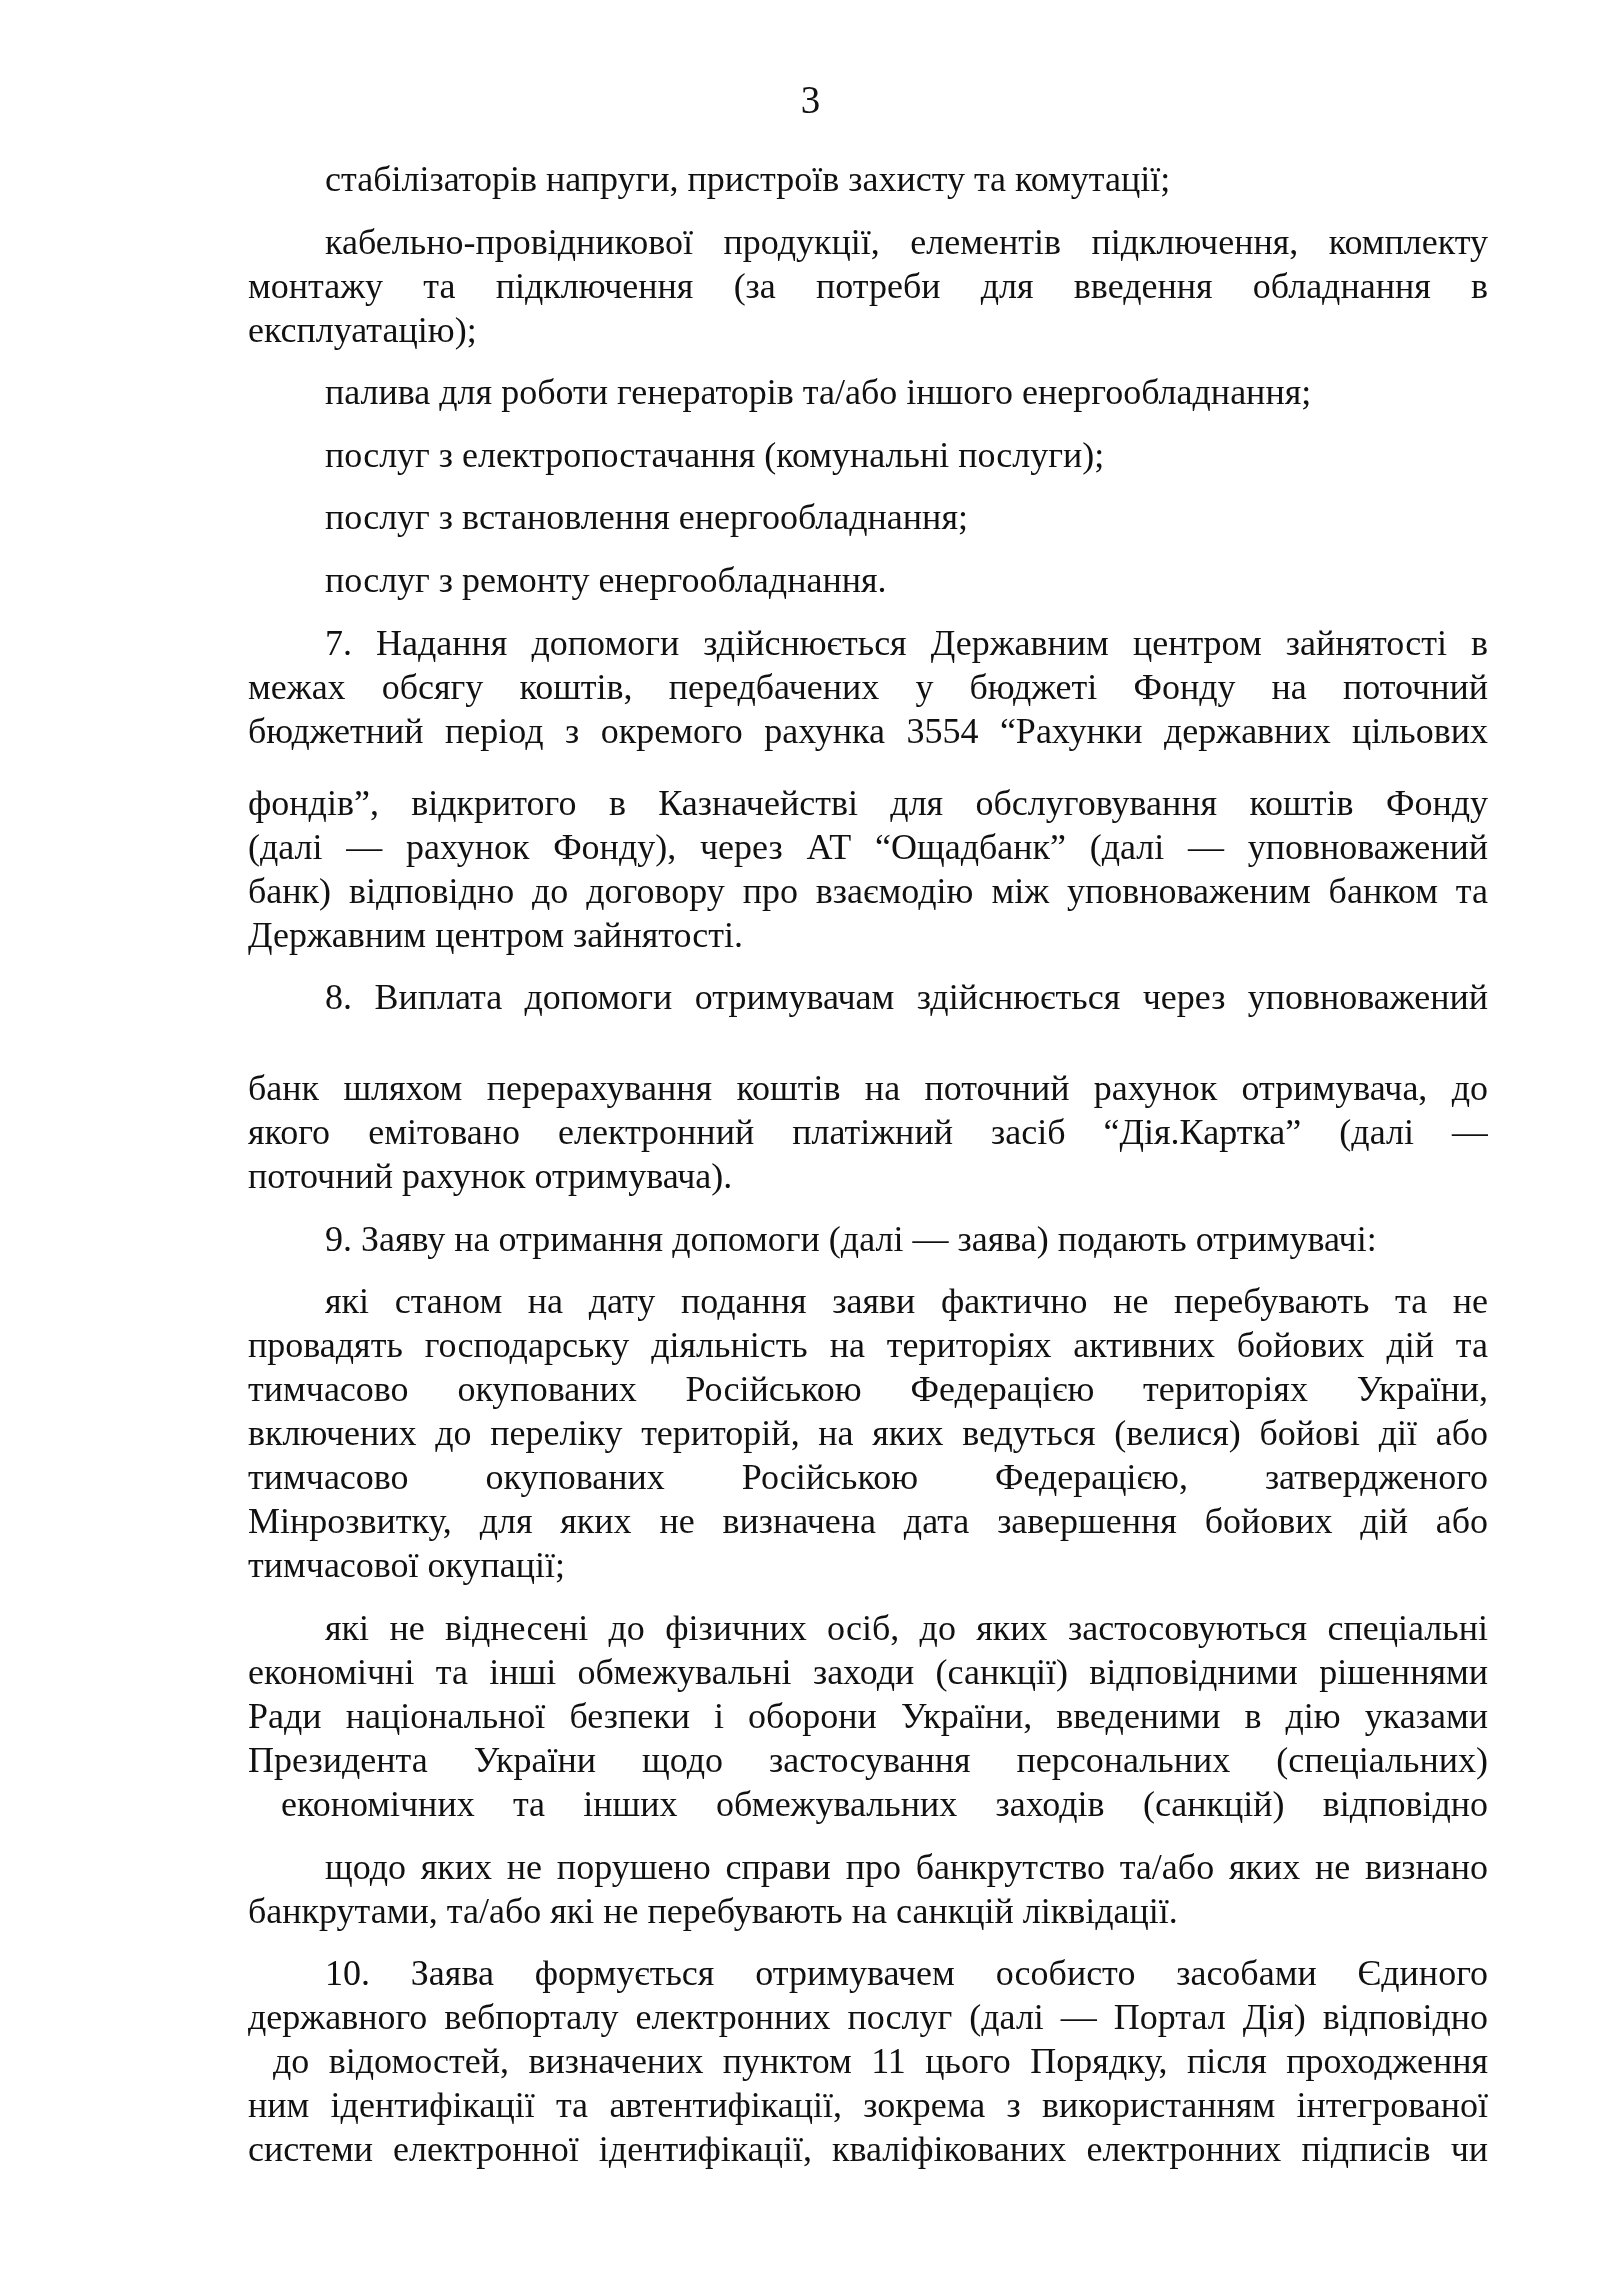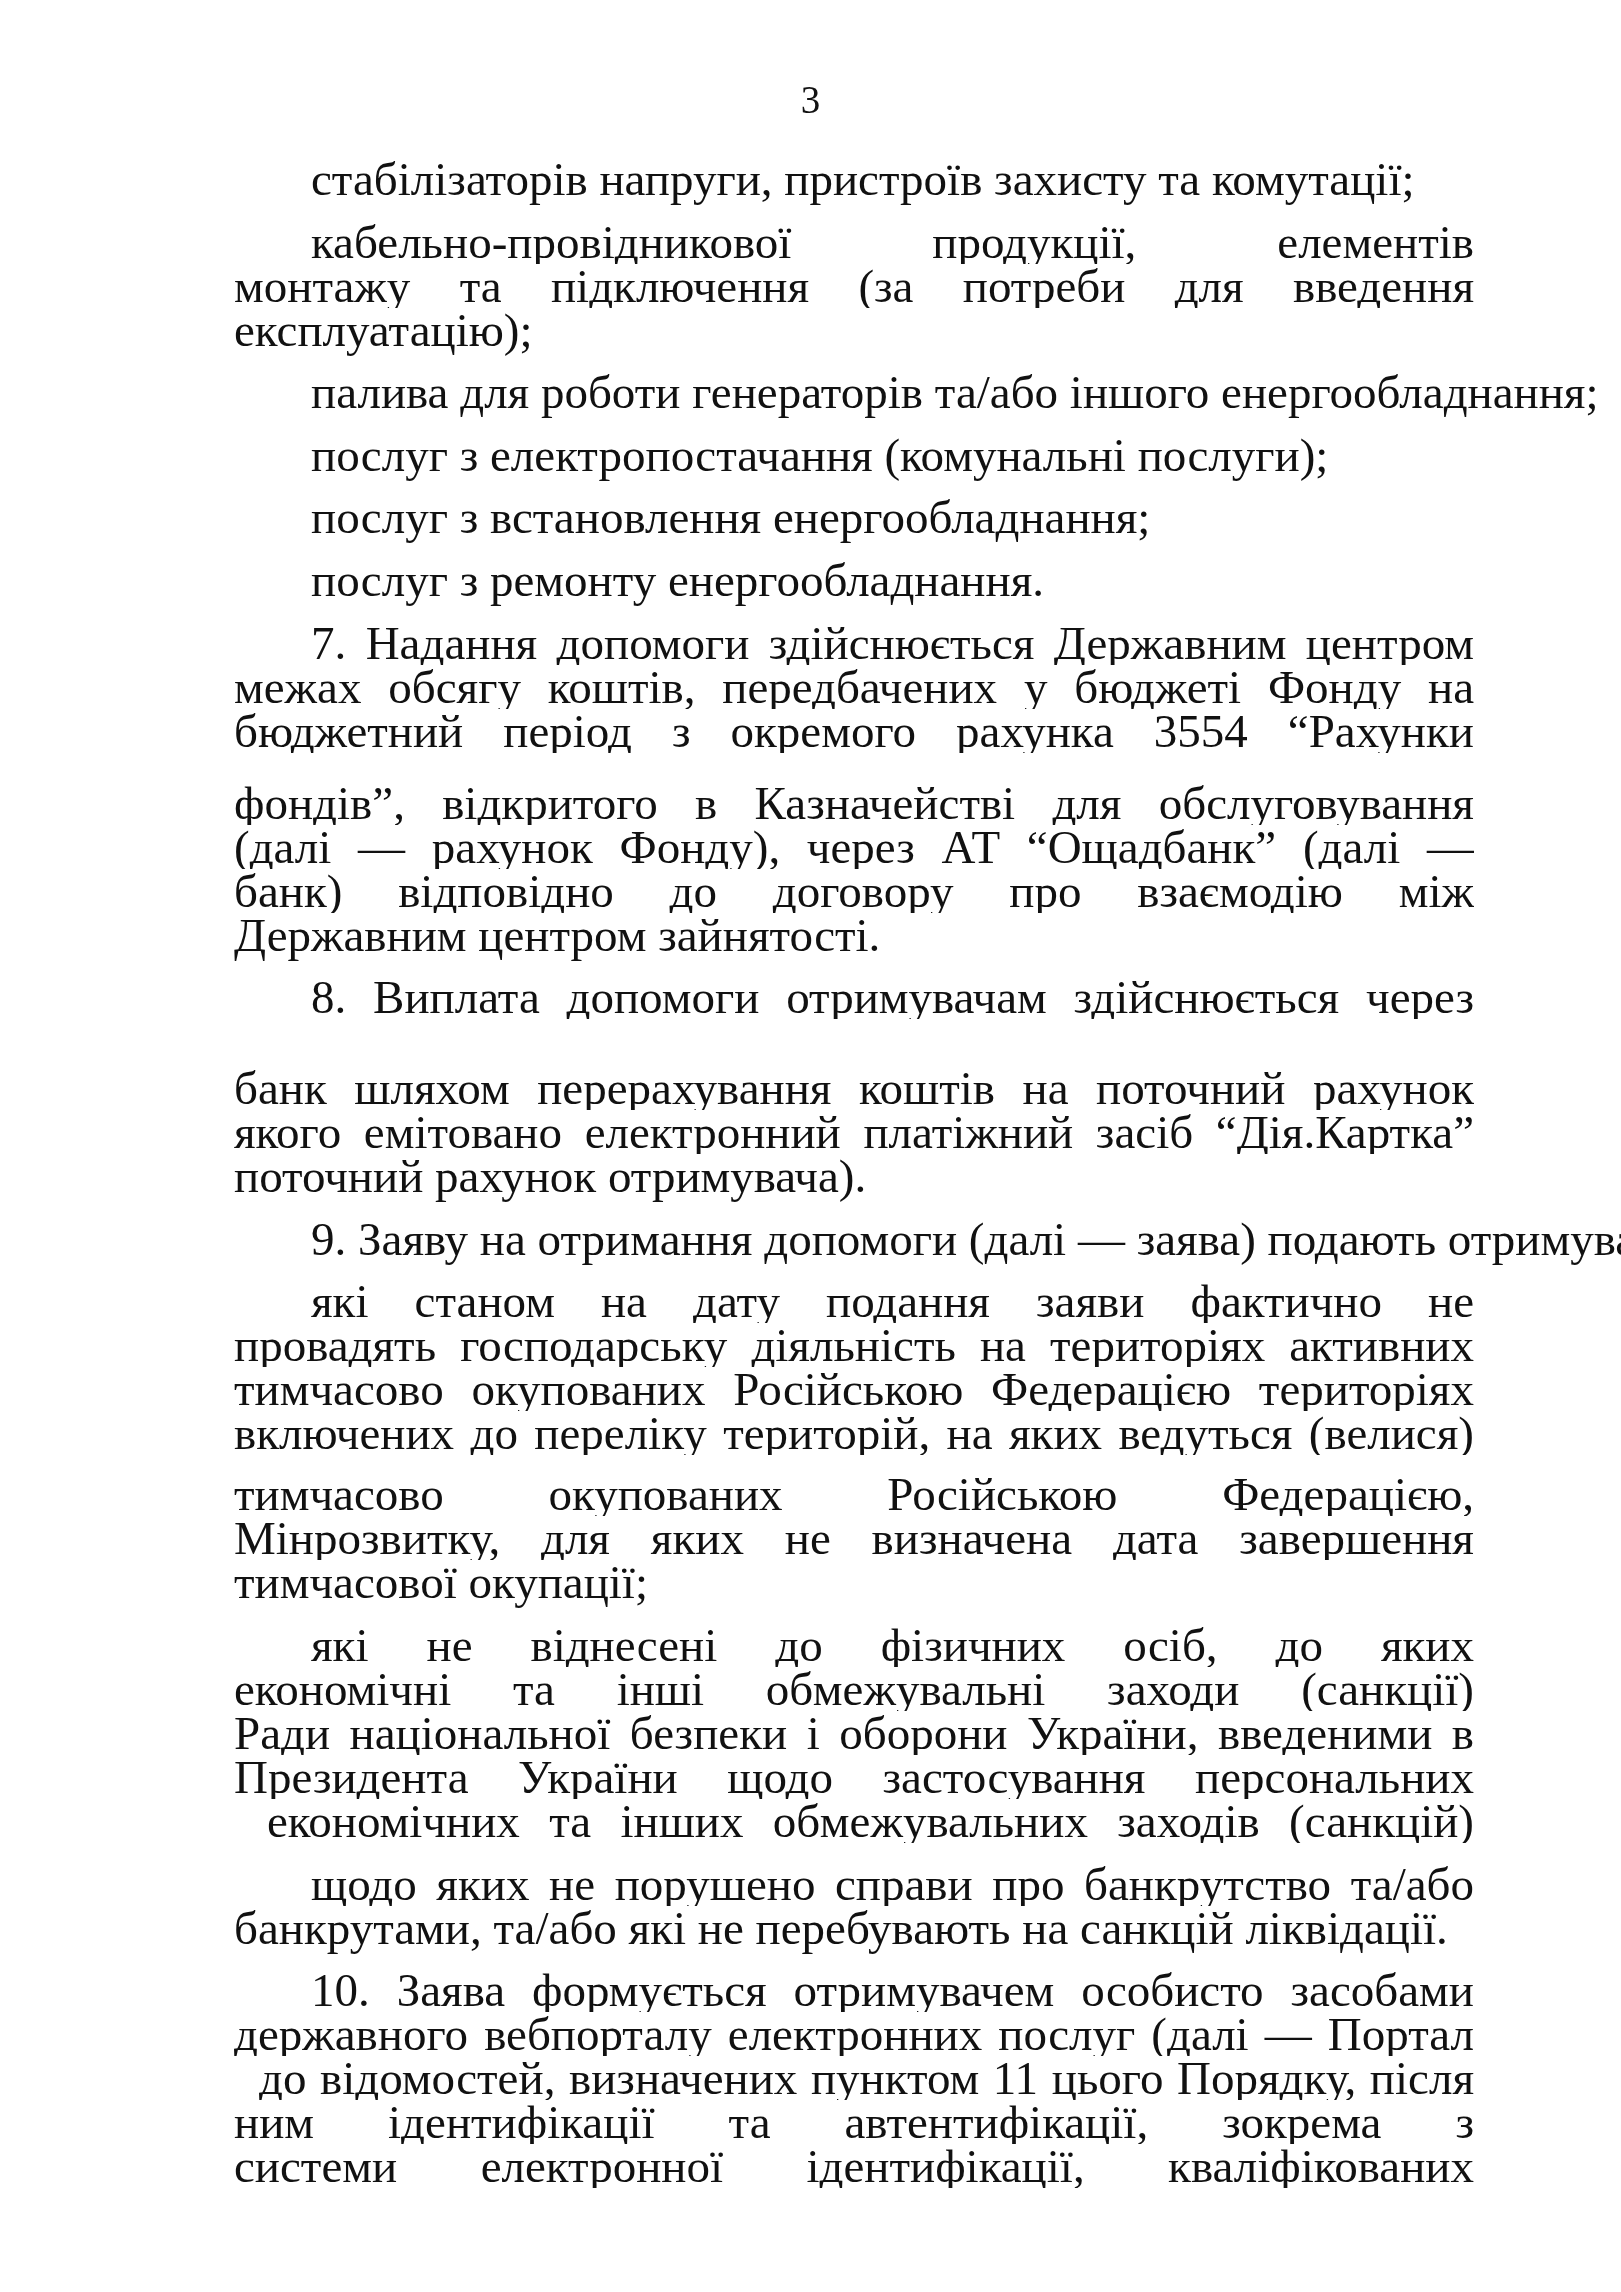--- a/index.html
+++ b/index.html
@@ -20,23 +20,23 @@
     top: 76px;
     left: 0;
     width: 1621px;
     text-align: center;
     font-size: 39px;
     line-height: 47px;
   }
   .content {
     position: absolute;
     top: 157px;
-    left: 234px;
+    left: 248px;
     width: 1240px;
-    font-size: 47px;
+    font-size: 36px;
   }
   .para {
     margin: 0 0 18.6px 0;
   }
   .line {
     display: block;
     height: 44px;
     line-height: 44px;
     white-space: nowrap;
     text-align: justify;
@@ -103,21 +103,21 @@
 
   <p class="para">
     <span class="line indent last">9. Заяву на отримання допомоги (далі — заява) подають отримувачі:</span>
   </p>
 
   <p class="para">
     <span class="line indent" style="white-space: normal; overflow: hidden;">які станом на дату подання заяви фактично не перебувають та не</span>
     <span class="line" style="white-space: normal; overflow: hidden;">провадять господарську діяльність на територіях активних бойових дій та</span>
     <span class="line" style="white-space: normal; overflow: hidden;">тимчасово окупованих Російською Федерацією територіях України,</span>
     <span class="line" style="white-space: normal; overflow: hidden;">включених до переліку територій, на яких ведуться (велися) бойові дії або</span>
-    <span class="line" style="white-space: normal; overflow: hidden; margin-top: 17px;">тимчасово окупованих Російською Федерацією, затвердженого</span>
+    <span class="line" style="white-space: normal; overflow: hidden;">тимчасово окупованих Російською Федерацією, затвердженого</span>
     <span class="line" style="white-space: normal; overflow: hidden;">Мінрозвитку, для яких не визначена дата завершення бойових дій або</span>
     <span class="line last">тимчасової окупації;</span>
   </p>
 
   <p class="para">
     <span class="line indent" style="white-space: normal; overflow: hidden;">які не віднесені до фізичних осіб, до яких застосовуються спеціальні</span>
     <span class="line" style="white-space: normal; overflow: hidden;">економічні та інші обмежувальні заходи (санкції) відповідними рішеннями</span>
     <span class="line" style="white-space: normal; overflow: hidden;">Ради національної безпеки і оборони України, введеними в дію указами</span>
     <span class="line" style="white-space: normal; overflow: hidden;">Президента України щодо застосування персональних (спеціальних)</span>
     <span class="line" style="white-space: normal; overflow: hidden; margin-left: 33px;">економічних та інших обмежувальних заходів (санкцій) відповідно</span>

